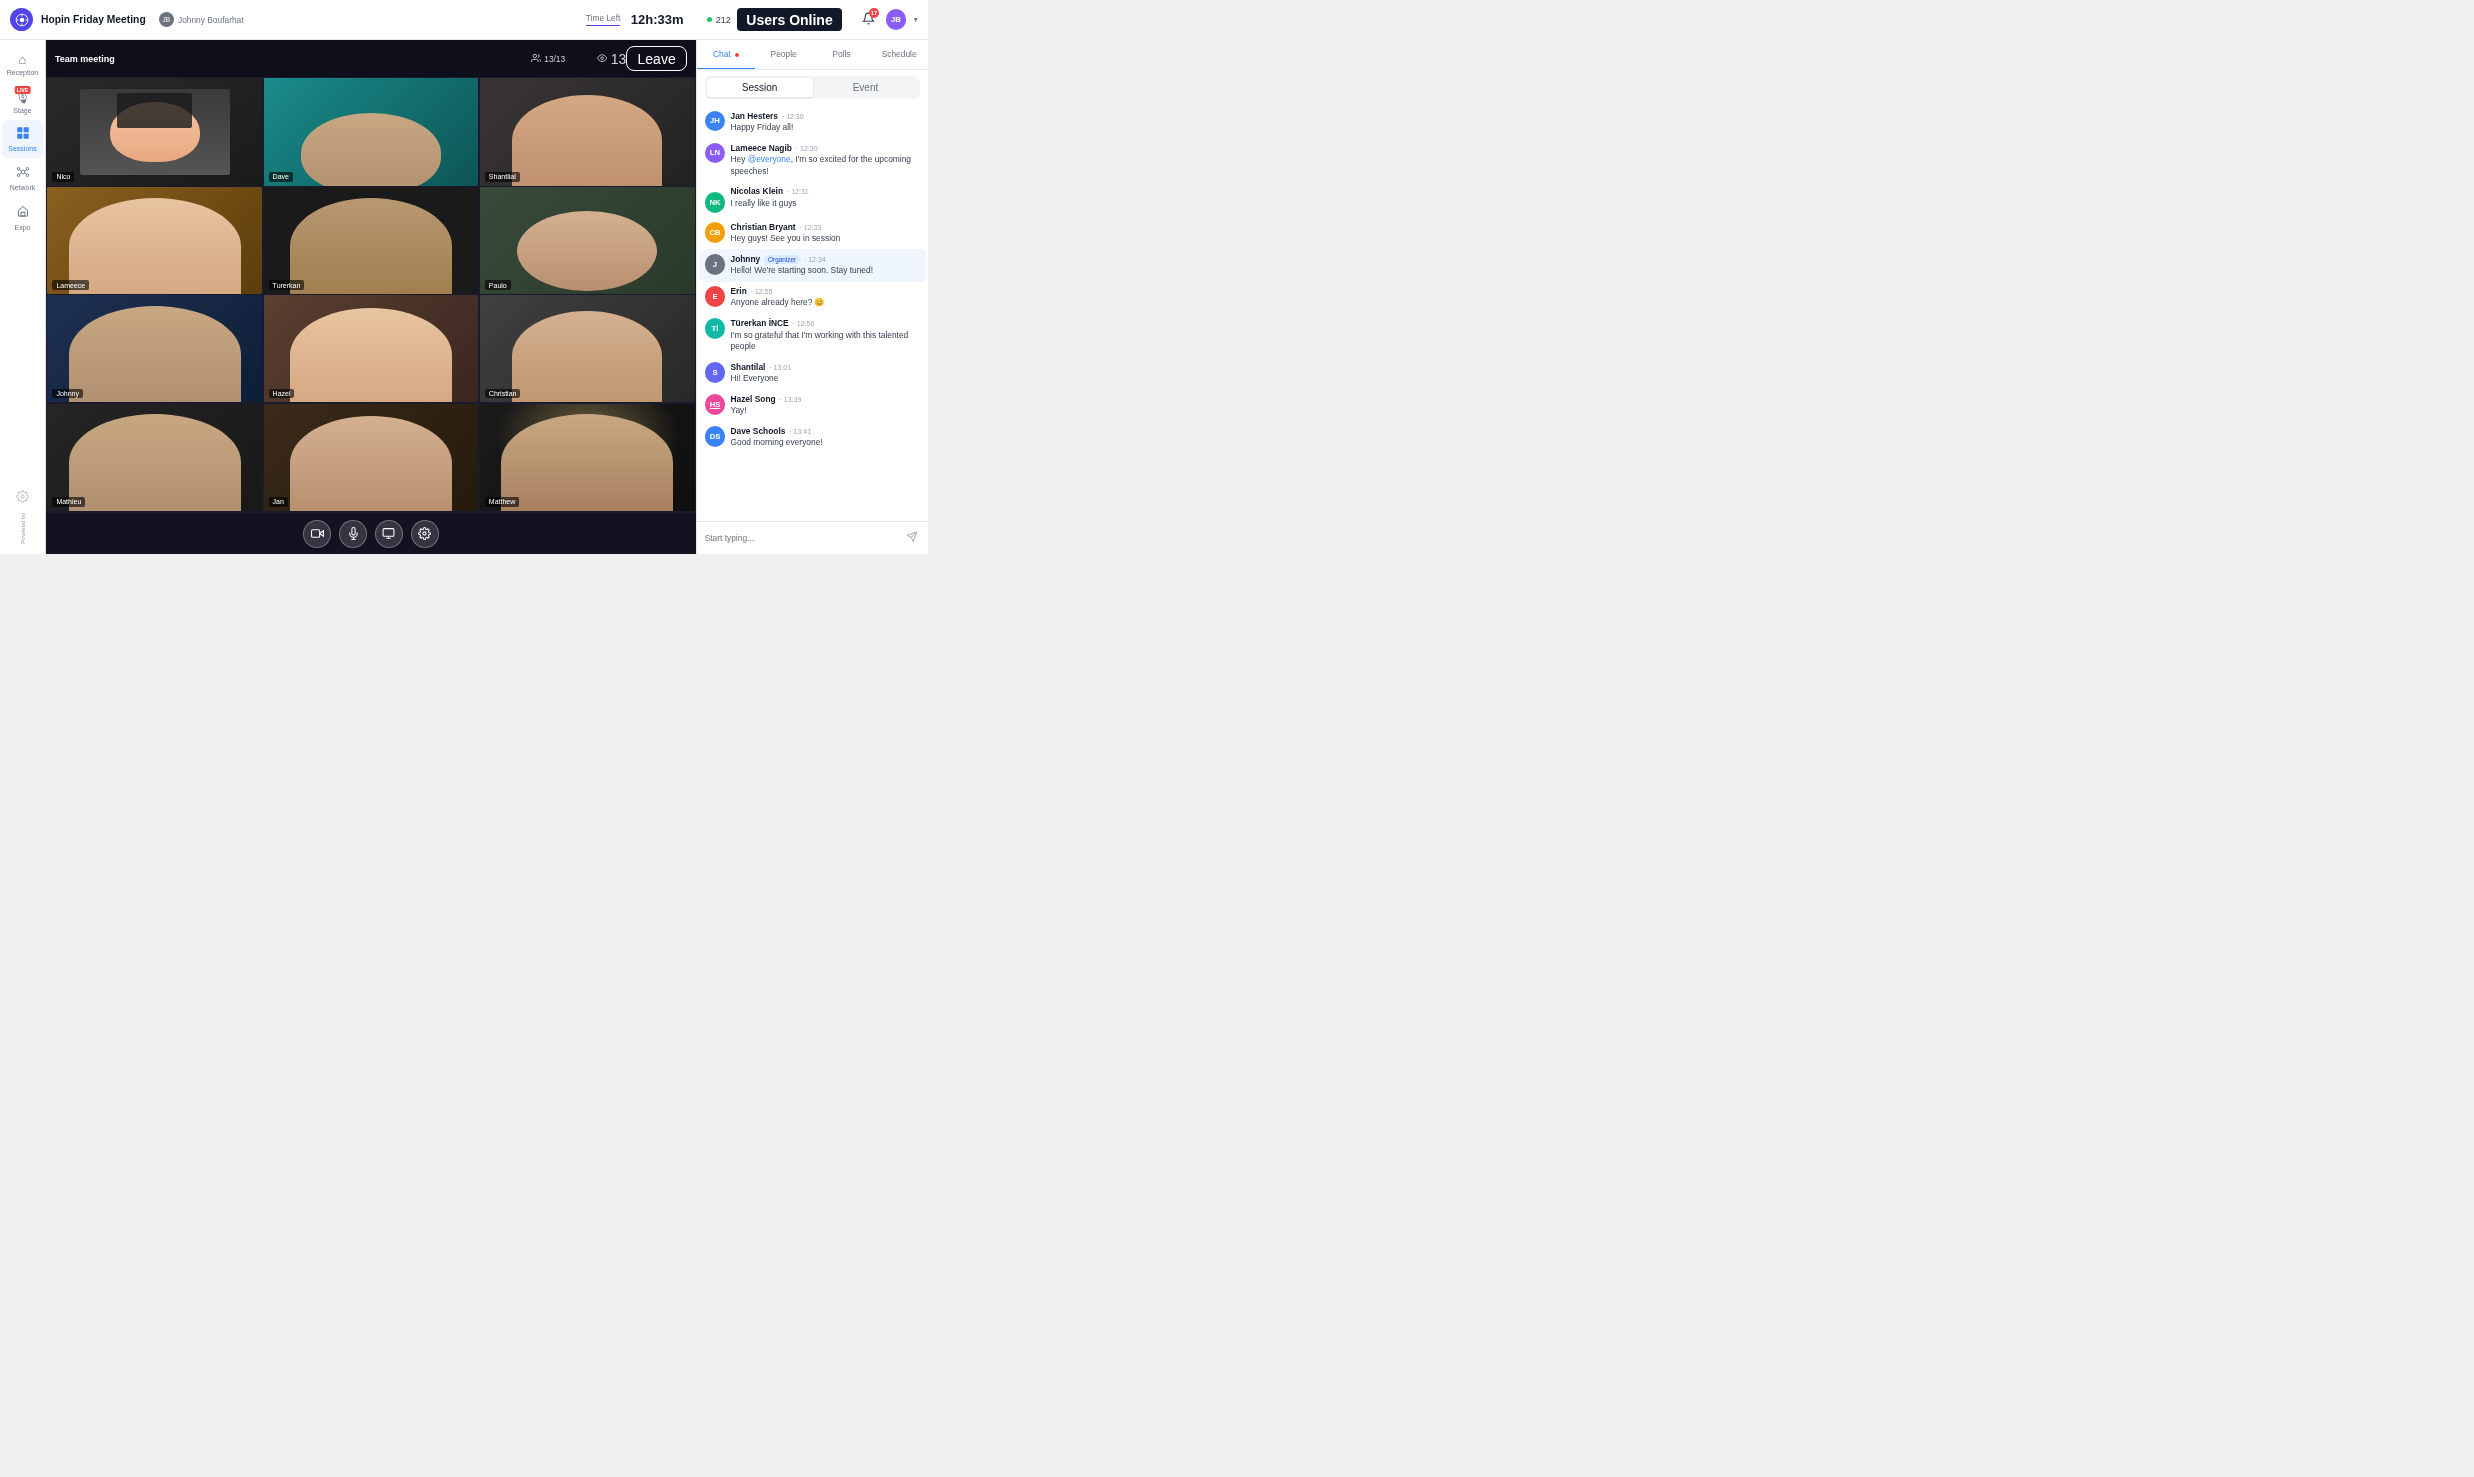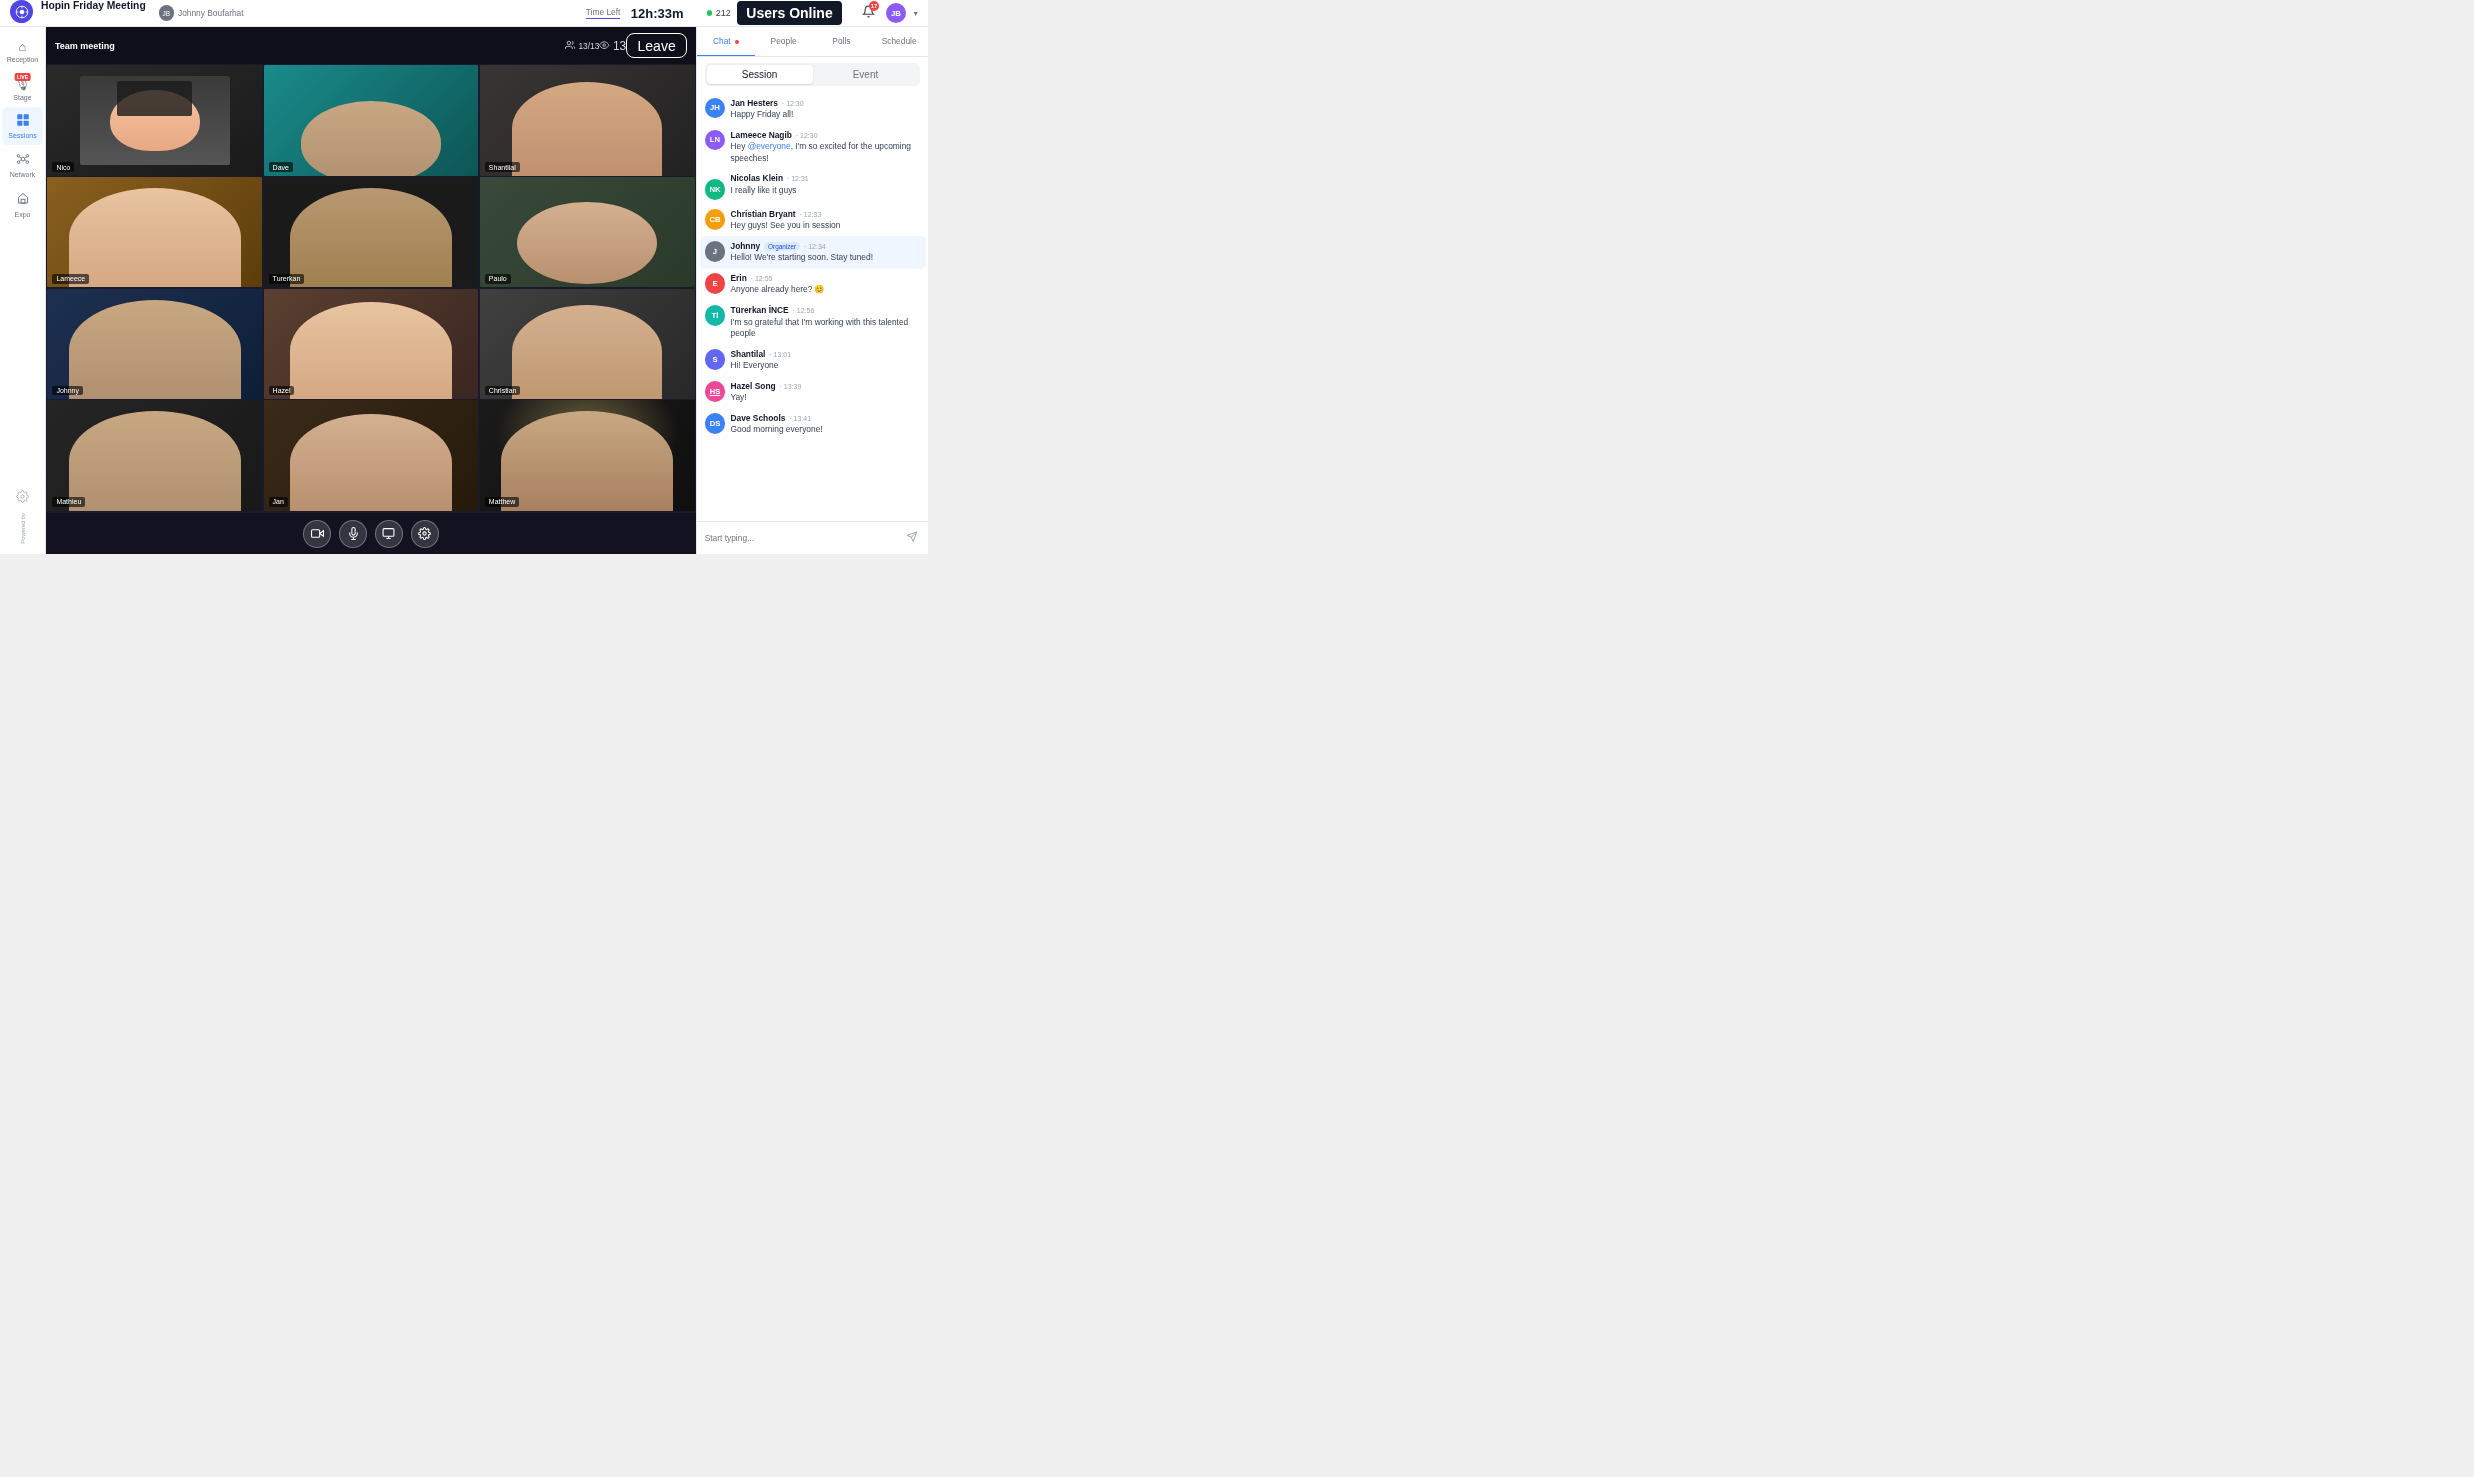--- a/index.html
+++ b/index.html
@@ -1,19 +1,19 @@
 <!DOCTYPE html>
 <html style="font-size:10.3px"><head>
   <meta charset="utf-8">
   <style>
     * { box-sizing: border-box; margin: 0; padding: 0; }
     body { font-family: -apple-system, BlinkMacSystemFont, 'Segoe UI', sans-serif; background: #f0f0f0; width: 928px; height: 554px; overflow: hidden; display: flex; flex-direction: column; }
 
     
-    .header { display: flex; height: 27px; background: #fff; border-bottom: 0.6px solid #e5e7eb; padding: 0 10.3px; gap: 7.7px; flex-shrink: 0; }
+    .header { display: flex; align-items: center; height: 40px; background: #fff; border-bottom: 0.6px solid #e5e7eb; padding: 0 10.3px; gap: 7.7px; flex-shrink: 0; }
     .header-logo { width: 23px; height: 23px; background: #4f46e5; border-radius: 50%; display: flex; align-items: center; justify-content: center; flex-shrink: 0; }
     .header-logo svg { width: 14px; height: 14px; }
     .header-title { font-size: 10.3px; font-weight: 600; color: #111827; }
     .header-host { display: flex; align-items: center; gap: 3.9px; margin-left: 5.2px; }
     .header-host-avatar { width: 15.5px; height: 15.5px; border-radius: 50%; background: #6b7280; display: flex; align-items: center; justify-content: center; font-size: 6.4px; color: #fff; overflow: hidden; }
     .header-host-name { font-size: 8.4px; color: #6b7280; }
     .header-spacer { flex: 1; }
     .header-time-section { display: flex; align-items: center; gap: 5.2px; }
     .header-time-label { font-size: 8.4px; color: #6b7280; }
     .header-time-underline { border-bottom: 1.3px solid #4f46e5; padding-bottom: 1.3px; }
@@ -40,21 +40,21 @@
     .sidebar-item .live-badge { background: #ef4444; color: #fff; font-size: 5.2px; font-weight: 700; padding: 0.6px 2.6px; border-radius: 1.9px; position: absolute; top: 3.9px; left: 50%; transform: translateX(-50%); }
     .sidebar-bottom { margin-top: auto; padding-bottom: 5.2px; display: flex; flex-direction: column; align-items: center; gap: 2.6px; }
     .powered-text { font-size: 5.8px; color: #9ca3af; writing-mode: vertical-rl; transform: rotate(180deg); margin-top: 5.2px; }
 
     
     .video-area { flex: 1; background: #1a1a2e; display: flex; flex-direction: column; overflow: hidden; }
     .video-header { display: flex; align-items: center; padding: 6.4px 9px; background: rgba(0,0,0,0.4); }
     .video-title { color: #fff; font-size: 9px; font-weight: 600; }
     .video-spacer { flex: 1; }
     .video-participants { display: flex; align-items: center; gap: 3.2px; color: #d1d5db; font-size: 8.4px; }
-    .video-viewers { display: flex; align-items: center; gap: 3.2px; color: #d1d5db; font-size: 12px; }
+    .video-viewers { display: flex; align-items: center; gap: 3.2px; color: #d1d5db; font-size: 14px; margin-left: 32px; }
     .leave-btn { background: transparent; border: 0.6px solid #fff; color: #fff; border-radius: 8px; padding: 3.2px 10.3px; font-size: 14px; font-weight: 500; cursor: pointer; }
 
     
     .video-grid { flex: 1; display: grid; grid-template-columns: repeat(3, 1fr); grid-template-rows: repeat(4, 1fr); gap: 1.3px; padding: 1.3px; overflow: hidden; }
     .video-cell { position: relative; background: #2d2d44; overflow: hidden; border-radius: 1.3px; }
     .video-cell-name { position: absolute; bottom: 3.9px; left: 5.2px; background: rgba(0,0,0,0.6); color: #fff; font-size: 7px; font-weight: 500; padding: 1.3px 3.9px; border-radius: 1.9px; }
     .video-cell-empty { background: #0f0f1a; }
 
     
     .bg-nico { background: linear-gradient(135deg, #2c2c2c 0%, #1a1a1a 100%); }

